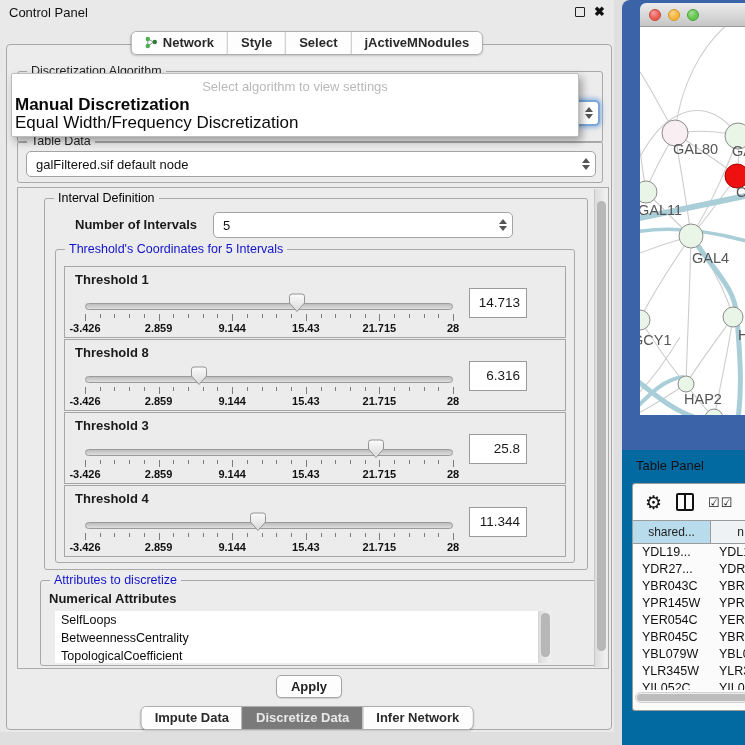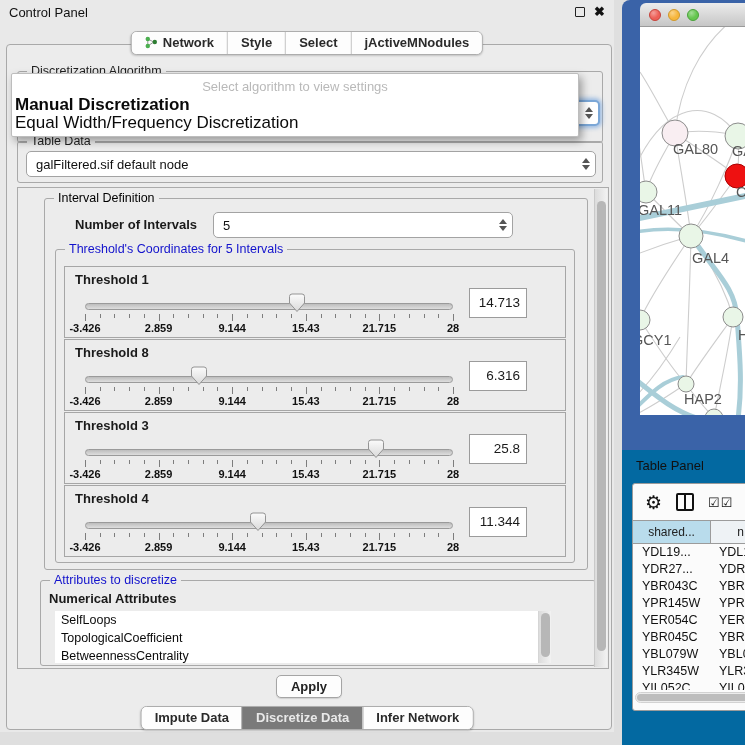--- a/index.html
+++ b/index.html
@@ -385,22 +385,22 @@
             </div>
         </div>
       </div>
 
       <div class="group" id="attr-group">
         <span class="gtitle blue">Attributes to discretize</span>
         <span class="attr-sub">Numerical Attributes</span>
         <div id="attr-list">
           <div id="attr-items">
               <div class="list-item">SelfLoops</div>
+              <div class="list-item">BetweennessCentrality</div>
               <div class="list-item">TopologicalCoefficient</div>
-              <div class="list-item">BetweennessCentrality</div>
             </div>
           <div class="vscroll" id="attr-vscroll">
             <span class="vthumb" style="top:2px;bottom:6px"></span>
           </div>
         </div>
       </div>
 
       <div class="vscroll" id="main-vscroll">
         <span class="vthumb" style="top:12px;bottom:16px"></span>
       </div>

